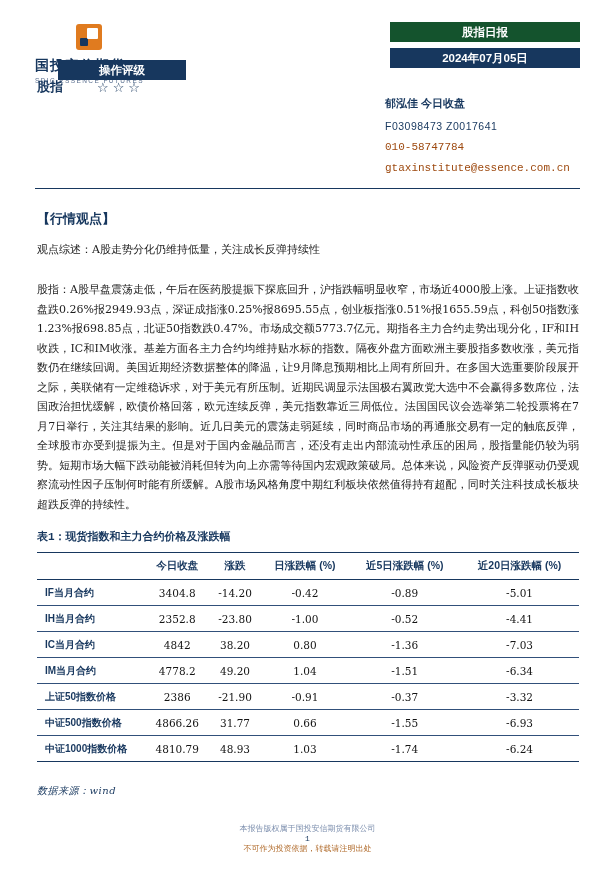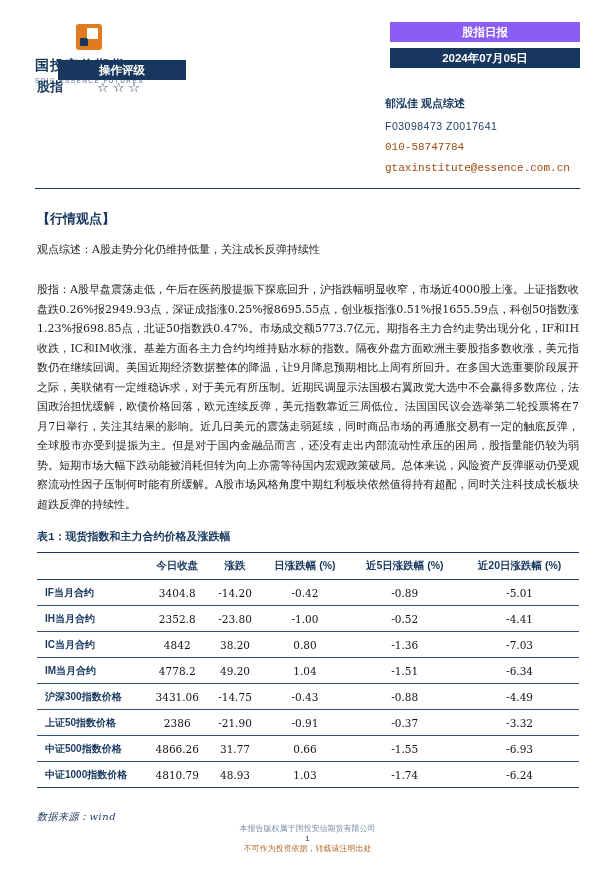--- a/index.html
+++ b/index.html
@@ -56,21 +56,21 @@
   }
 
   .header-bars {
     position: absolute; top: 22px; right: 35px; width: 190px;
   }
   .bar {
     height: 20px; line-height: 20px; text-align: center;
     font-family: "Liberation Sans", sans-serif;
     font-weight: bold; font-size: 11.5px; color: #ffffff;
   }
-  .bar-orange { background: #8b5cf6; }
+  .bar-orange { background: #14532d; }
   .bar-navy { background: #17375e; margin-top: 6px; }
 
   .rating-bar {
     position: absolute; top: 60px; left: 58px;
     width: 128px; height: 20px; line-height: 20px;
     background: #17375e; color: #fff; text-align: center;
     font-family: "Liberation Sans", sans-serif;
     font-weight: bold; font-size: 11.5px;
   }
   .instrument-row {
@@ -198,21 +198,21 @@
     </div>
 
     <div class="rating-bar">操作评级</div>
 
     <div class="instrument-row">
       <span class="instrument-name">股指</span>
       <span class="stars">☆☆☆</span>
     </div>
 
     <div class="analyst-block">
-      <div class="analyst-name">郁泓佳 观点综述</div>
+      <div class="analyst-name">郁泓佳 今日收盘</div>
       <div class="analyst-cert">F03098473 Z0017641</div>
       <div class="analyst-phone">010-58747784</div>
       <div class="analyst-email">gtaxinstitute@essence.com.cn</div>
     </div>
   </div>
 
   <hr class="divider">
 
   <div class="main">
     <div class="section-title">【行情观点】</div>
@@ -259,28 +259,20 @@
           </tr>
           <tr>
             <td>IM当月合约</td>
             <td>4778.2</td>
             <td>49.20</td>
             <td>1.04</td>
             <td>-1.51</td>
             <td>-6.34</td>
           </tr>
           <tr>
-            <td>沪深300指数价格</td>
-            <td>3431.06</td>
-            <td>-14.75</td>
-            <td>-0.43</td>
-            <td>-0.88</td>
-            <td>-4.49</td>
-          </tr>
-          <tr>
             <td>上证50指数价格</td>
             <td>2386</td>
             <td>-21.90</td>
             <td>-0.91</td>
             <td>-0.37</td>
             <td>-3.32</td>
           </tr>
           <tr>
             <td>中证500指数价格</td>
             <td>4866.26</td>

